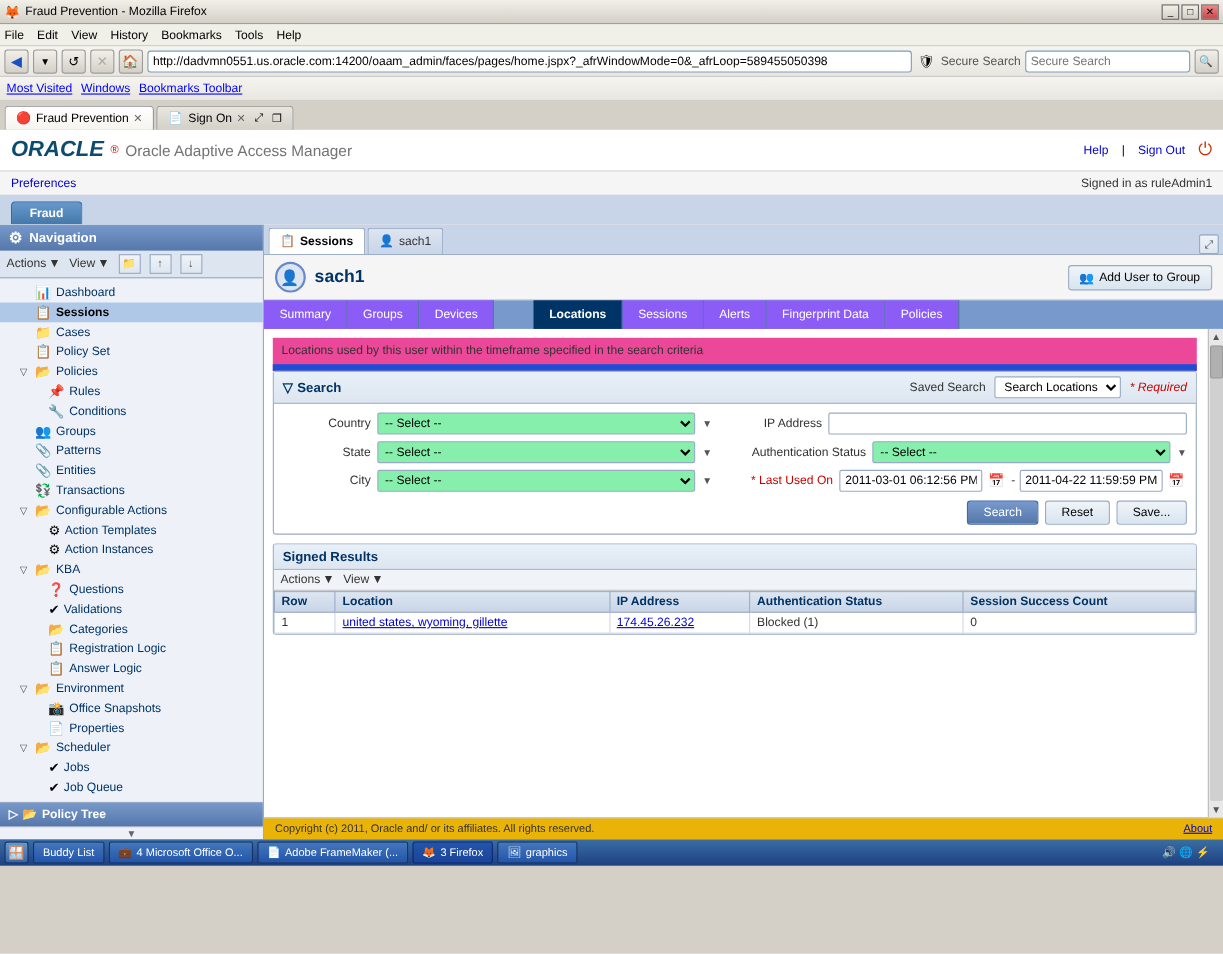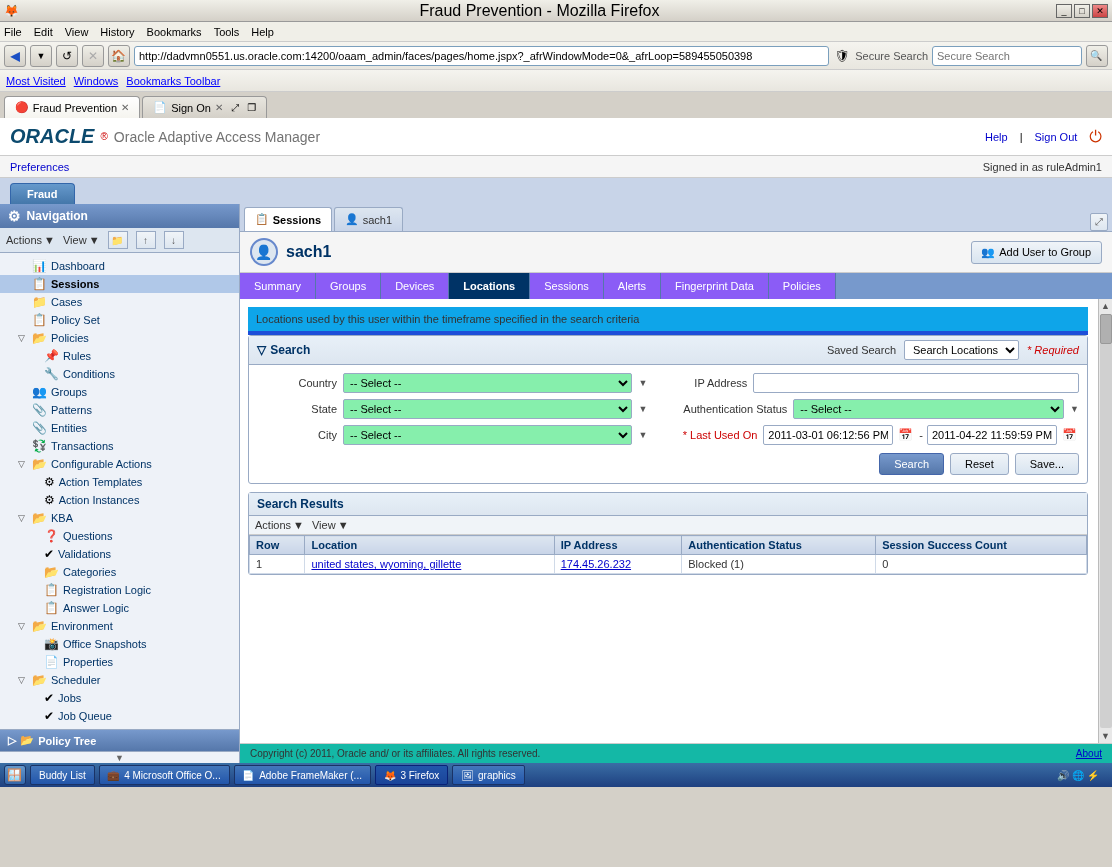--- a/index.html
+++ b/index.html
@@ -7,21 +7,21 @@
 
     
     .browser-titlebar {
       background: linear-gradient(to bottom, #f0efe8, #d4d0c8);
       height: 22px;
       display: flex;
       align-items: center;
       padding: 0 4px;
       border-bottom: 1px solid #999;
     }
-    .browser-titlebar-title { font-size: 16px; color: #000; flex: 1; text-align: center; }
+    .browser-titlebar-title { font-size: 11px; color: #000; flex: 1; }
     .browser-titlebar-buttons { display: flex; gap: 2px; }
     .browser-titlebar-btn {
       width: 16px; height: 14px;
       border: 1px solid #666;
       background: linear-gradient(to bottom, #f0efe8, #d4d0c8);
       font-size: 9px;
       display: flex; align-items: center; justify-content: center;
       cursor: pointer;
     }
     .browser-titlebar-btn.close { background: linear-gradient(to bottom, #e88, #c44); }
@@ -338,20 +338,21 @@
       padding: 0 14px;
       background: #8b5cf6;
       border-right: 1px solid #5577aa;
       display: flex; align-items: center;
       font-size: 11px; cursor: pointer; color: #fff;
     }
     .content-tab.active {
       background: #003366;
       font-weight: bold;
       color: #fff;
+      margin-left: 36px;
     }
 
     
     .content-body {
       flex: 1;
       overflow: auto;
       padding: 8px;
       position: relative;
     }
 
@@ -505,21 +506,21 @@
     .results-table td {
       border: 1px solid #d0dae8;
       padding: 3px 6px;
       color: #333;
     }
     .results-table tr:nth-child(even) td { background: #f0f4f8; }
     .results-table .link-cell { color: #0000cc; text-decoration: underline; cursor: pointer; }
 
     
     .app-footer {
-      background: #14b8a6;
+      background: #eab308;
       border-top: 1px solid #ccc;
       height: 20px;
       display: flex;
       align-items: center;
       padding: 0 10px;
       font-size: 10px;
       color: #333;
     }
     .footer-about { margin-left: auto; color: #0000cc; cursor: pointer; text-decoration: underline; }
 
@@ -559,22 +560,22 @@
       color: #fff;
       font-size: 10px;
       padding: 0 8px;
     }
 
     
     .locations-info {
       font-size: 11px;
       color: #333;
       padding: 6px 8px;
-      background: #0ea5e9;
-      border-bottom: 4px solid #1d4ed8;
+      background: #ec4899;
+      border-bottom: 6px solid #1d4ed8;
     }
 
     .right-scroll {
       position: absolute;
       right: 0;
       top: 0;
       bottom: 0;
       width: 14px;
       background: #e8e8e8;
       border-left: 1px solid #bbb;
@@ -973,21 +974,21 @@
 
             <div class="search-buttons">
               <button class="btn primary">Search</button>
               <button class="btn">Reset</button>
               <button class="btn">Save...</button>
             </div>
           </div>
         </div>
 
         <div class="results-section">
-          <div class="results-header">Search Results</div>
+          <div class="results-header">Signed Results</div>
           <div class="results-toolbar">
             <div class="results-toolbar-btn">
               <span>Actions</span>
               <span>▼</span>
             </div>
             <div class="results-toolbar-btn">
               <span>View</span>
               <span>▼</span>
             </div>
           </div>

